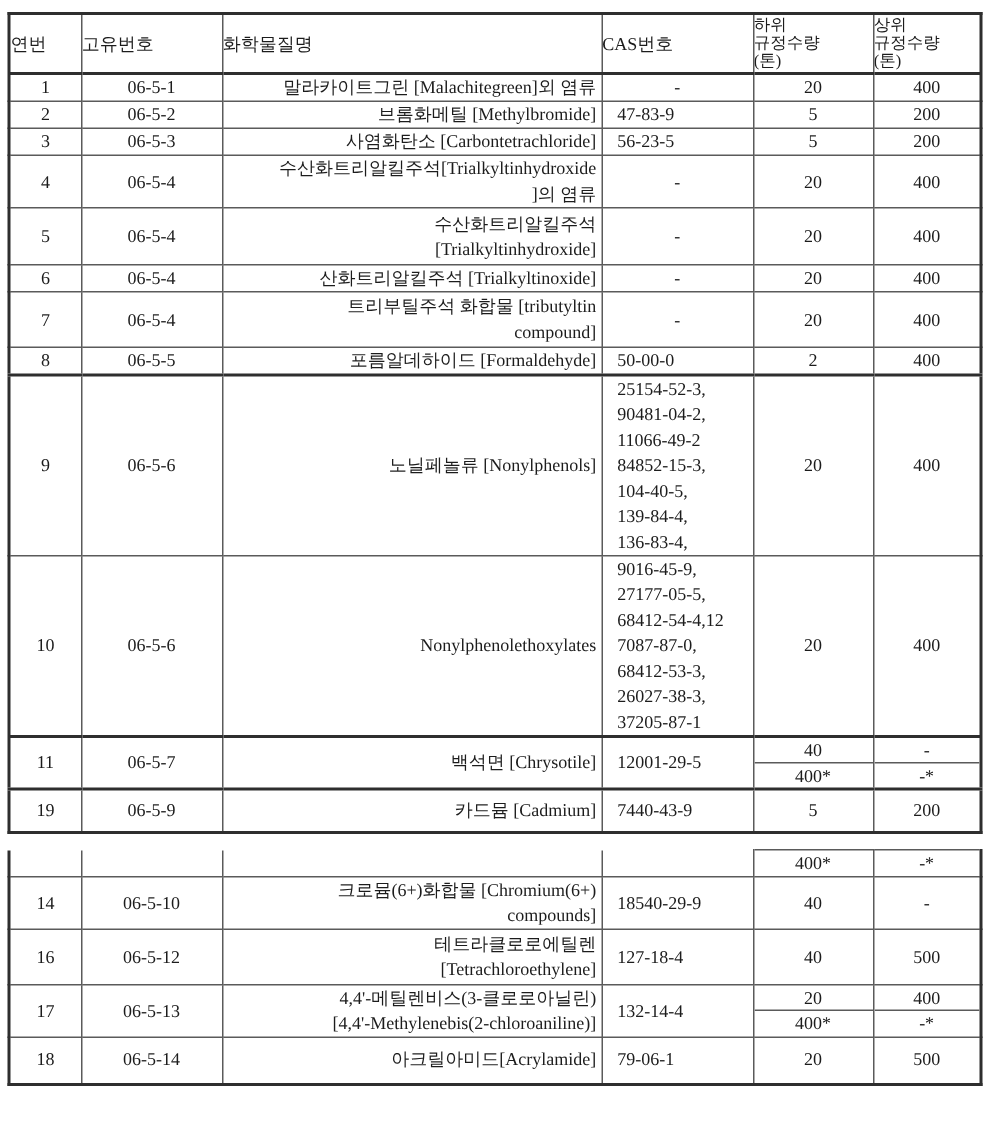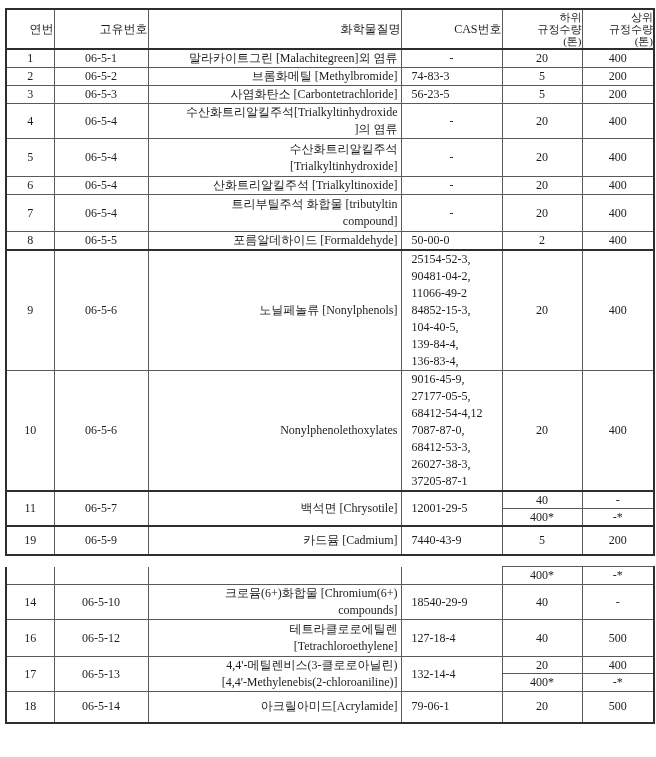--- a/index.html
+++ b/index.html
@@ -12,21 +12,21 @@
   .page { padding:8px 0 0 5px; }
   table { border-collapse:collapse; width:648px; table-layout:fixed; }
   #t1 { border:2px solid #2e2e2e; }
   #t2 { border:2px solid #2e2e2e; border-top:none; margin-top:10px; }
   th, td {
     border:1px solid #5a5a5a;
     font-size:12px; font-weight:normal;
     vertical-align:middle; padding:0; overflow:hidden;
     background:#fff;
   }
-  th { text-align:right; }
+  th { text-align:left; }
   .qty-head { font-size:11px; line-height:12px; white-space:pre-line; }
   .c-no, .c-code { text-align:center; }
   .c-name {
     text-align:right; padding:0 3px 0 6px;
     white-space:pre-line; line-height:17px;
   }
   .c-cas { text-align:left; padding-left:10px; white-space:pre-line; line-height:17px; }
   .c-cas.center { text-align:center; padding-left:0; }
   .c-qty { text-align:center; }
   .split { padding:0; vertical-align:top; }
@@ -72,21 +72,21 @@
       <td class="c-name">말라카이트그린 [Malachitegreen]외 염류</td>
       <td class="c-cas center">-</td>
       <td class="c-qty">20</td>
       <td class="c-qty">400</td>
     </tr>
 
     <tr style="height:16px">
       <td class="c-no">2</td>
       <td class="c-code">06-5-2</td>
       <td class="c-name">브롬화메틸 [Methylbromide]</td>
-      <td class="c-cas">74-83-3</td>
+      <td class="c-cas">47-83-9</td>
       <td class="c-qty">5</td>
       <td class="c-qty">200</td>
     </tr>
 
     <tr style="height:16px">
       <td class="c-no">3</td>
       <td class="c-code">06-5-3</td>
       <td class="c-name">사염화탄소 [Carbontetrachloride]</td>
       <td class="c-cas">56-23-5</td>
       <td class="c-qty">5</td>

